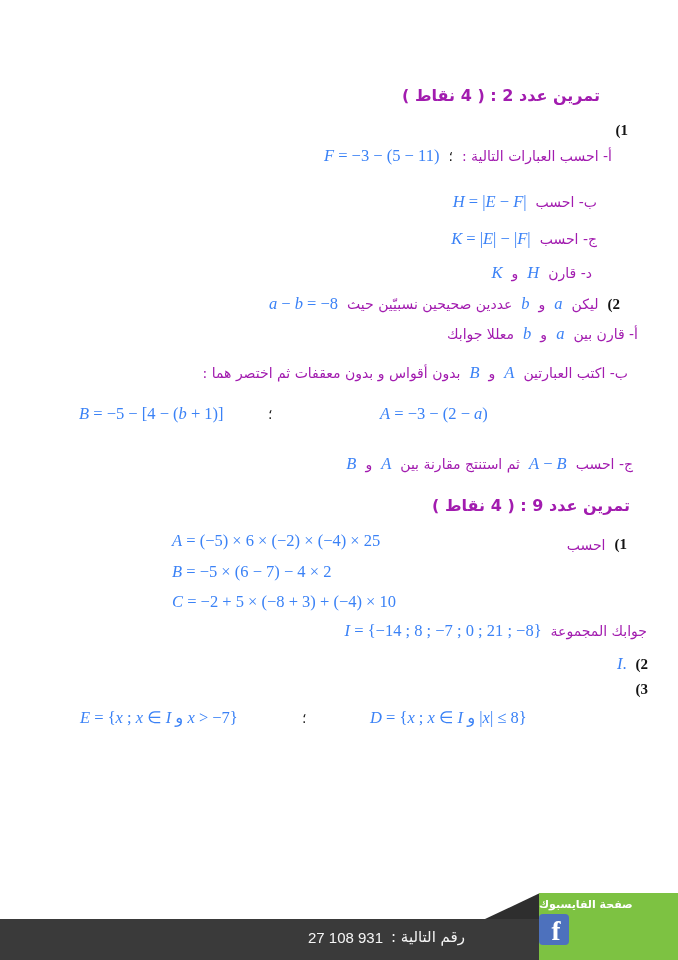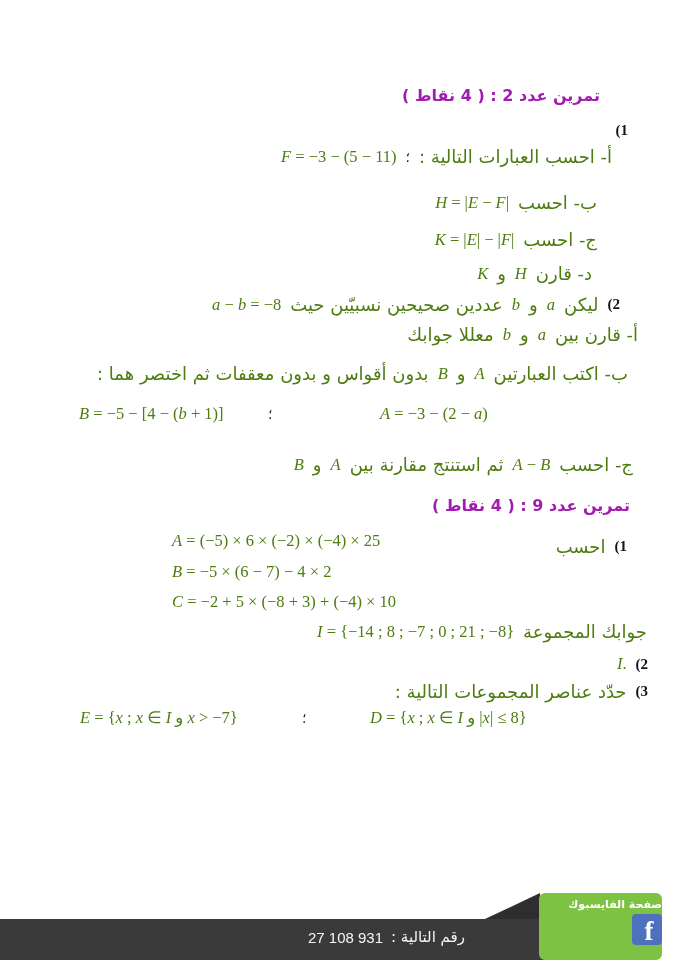--- a/index.html
+++ b/index.html
@@ -3,25 +3,25 @@
 <meta charset="utf-8">
 <style>
   html,body{margin:0;padding:0;}
   body{
     width:678px;height:960px;position:relative;overflow:hidden;
     background:#ffffff;color:#1f1f1f;
     font-family:"DejaVu Sans",sans-serif;
   }
   .abs{position:absolute;}
   .rtl-line{direction:rtl;display:flex;align-items:center;gap:9px;white-space:nowrap;}
-  .ar{font-size:18px;color:#4d7c0f;}
+  .ar{font-size:14px;color:#a21caf;}
   .math{
     direction:ltr;unicode-bidi:isolate;
     font-family:"Liberation Serif",serif;
-    font-size:16.5px;color:#4d7c0f;white-space:nowrap;
+    font-size:16.5px;color:#3b82f6;white-space:nowrap;
   }
   .math i{font-style:italic;}
   .marker{
     direction:ltr;unicode-bidi:isolate;
     font-family:"Liberation Serif",serif;
     font-weight:bold;font-size:15px;color:#141414;
   }
   .sec-title{font-size:16px;font-weight:bold;color:#a21caf;direction:rtl;white-space:nowrap;}
   .sep{font-size:14px;color:#1f1f1f;}
 
@@ -33,22 +33,22 @@
     top:928px;right:213px;
     direction:rtl;display:flex;align-items:center;gap:8px;
     color:#f5f5f5;font-size:15px;white-space:nowrap;
   }
   .phone-num{direction:ltr;unicode-bidi:isolate;font-family:"Liberation Sans",sans-serif;}
   .ribbon-fold{
     left:485px;top:893px;width:0;height:0;
     border-bottom:26px solid #2e2e2e;border-left:55px solid transparent;
   }
   .fb-panel{
-    left:539px;top:893px;width:123px;height:67px;background:#7dc242;
-    display:flex;flex-direction:column;align-items:flex-end;border-radius:6px;
+    left:539px;top:893px;width:139px;height:67px;background:#7dc242;
+    display:flex;flex-direction:column;align-items:flex-start;
   }
   .fb-label{color:#ffffff;font-size:11px;font-weight:bold;margin-top:5px;direction:rtl;white-space:nowrap;}
   .fb-icon{
     margin-top:3px;width:30px;height:31px;border-radius:4px;background:#4d71bd;
     display:flex;align-items:flex-end;justify-content:center;overflow:hidden;
   }
   .fb-icon span{
     color:#ffffff;font-family:"Liberation Serif",serif;
     font-weight:bold;font-size:27px;line-height:27px;margin-right:-4px;
   }
@@ -138,21 +138,20 @@
   <span class="math"><i>I</i> = {−14 ; 8 ; −7 ; 0 ; 21 ; −8}</span>
 </div>
 
 <div class="abs rtl-line" style="top:654px;right:30px">
   <span class="marker">(2</span>
   <span class="math"><i>I</i>.</span>
 </div>
 
 <div class="abs rtl-line" style="top:681px;right:30px">
   <span class="marker">(3</span>
-  <span class="ar">حدّد عناصر المجموعات التالية :</span>
 </div>
 
 <span class="abs math" style="top:708px;left:80px"><i>E</i> = {<i>x</i> ; <i>x</i> ∈ <i>I</i>  و  <i>x</i> &gt; −7}</span>
 <span class="abs sep" style="top:710px;left:302px">؛</span>
 <span class="abs math" style="top:708px;left:370px"><i>D</i> = {<i>x</i> ; <i>x</i> ∈ <i>I</i>  و  |<i>x</i>| ≤ 8}</span>
 
 <div class="abs phone-bar"></div>
 <div class="abs ribbon-fold"></div>
 
 <div class="abs phone-line">

